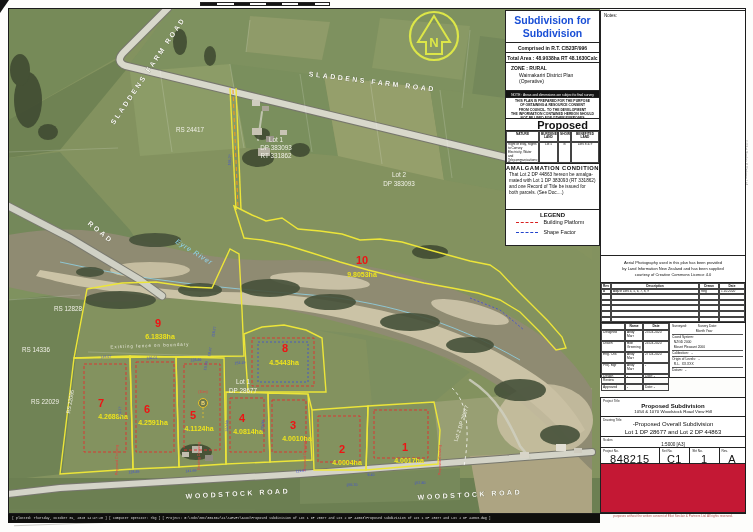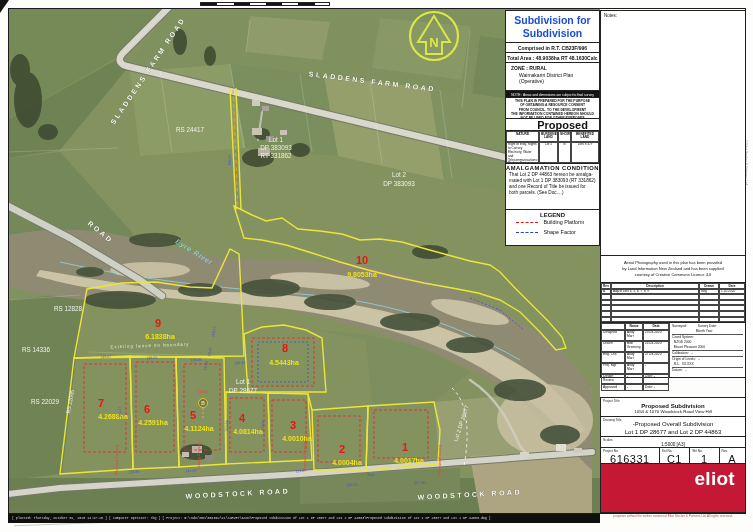--- a/index.html
+++ b/index.html
@@ -427,37 +427,36 @@
       <div>Lot 1 DP 28677 and Lot 2 DP 44863</div>
     </div>
   </div>
   <div class="tbx" style="top:436px;height:12px;">
     <span class="lbl">Scales</span>
     <div class="scaleval">1:5000  [A3]</div>
   </div>
   <div class="tbx" style="top:447px;height:17px;display:flex;">
     <div class="numcell" style="width:59px;">
       <span class="lbl">Project No.</span>
-      <div class="numval">616331</div>
+      <div class="numval">848215</div>
     </div>
     <div class="numcell" style="width:30px;">
       <span class="lbl">Set No.</span>
       <div class="numval">C1</div>
     </div>
     <div class="numcell" style="width:29px;">
       <span class="lbl">Sht No.</span>
       <div class="numval">1</div>
     </div>
     <div class="numcell" style="width:26px;border-right:none;">
       <span class="lbl">Rev.</span>
       <div class="numval">A</div>
     </div>
   </div>
   <div class="tbx logo" style="top:463px;height:50px;">
-    <div class="l1">eliot</div>
   </div>
   <div class="abs copyright">purposes without the written consent of Eliot Sinclair &amp; Partners Ltd. All rights reserved.</div>
   <div class="abs side-text">© Eliot Sinclair &amp; Partners Ltd</div>
 
   <div class="abs footer-strip">
     <span>[ plotted: Thursday, October 01, 2020 14:47:28 ]  [ computer operator: rbg ]   [ Project: G:\Jobs\501\501062\C1\SURVEY\ACON\Proposed Subdivision of Lot 1 DP 28677 and Lot 2 DP 44863\Proposed Subdivision of Lot 1 DP 28677 and Lot 2 DP 44863.dwg ]</span>
   </div>
 
   <div class="abs sheet-border"></div>
 </div>

